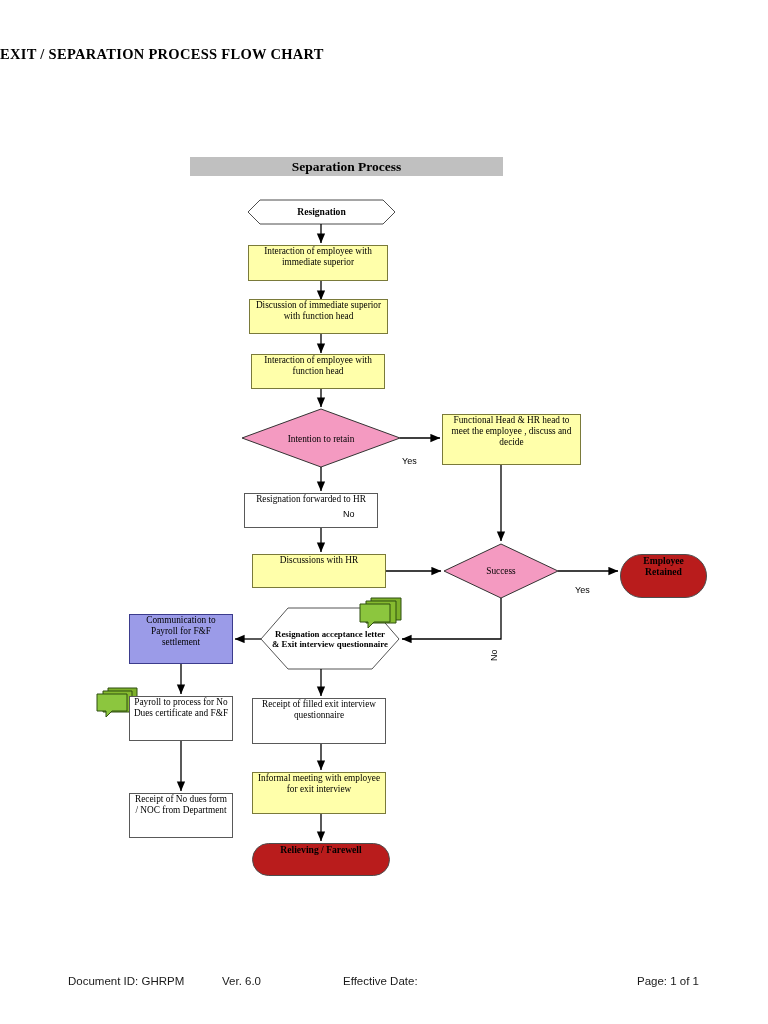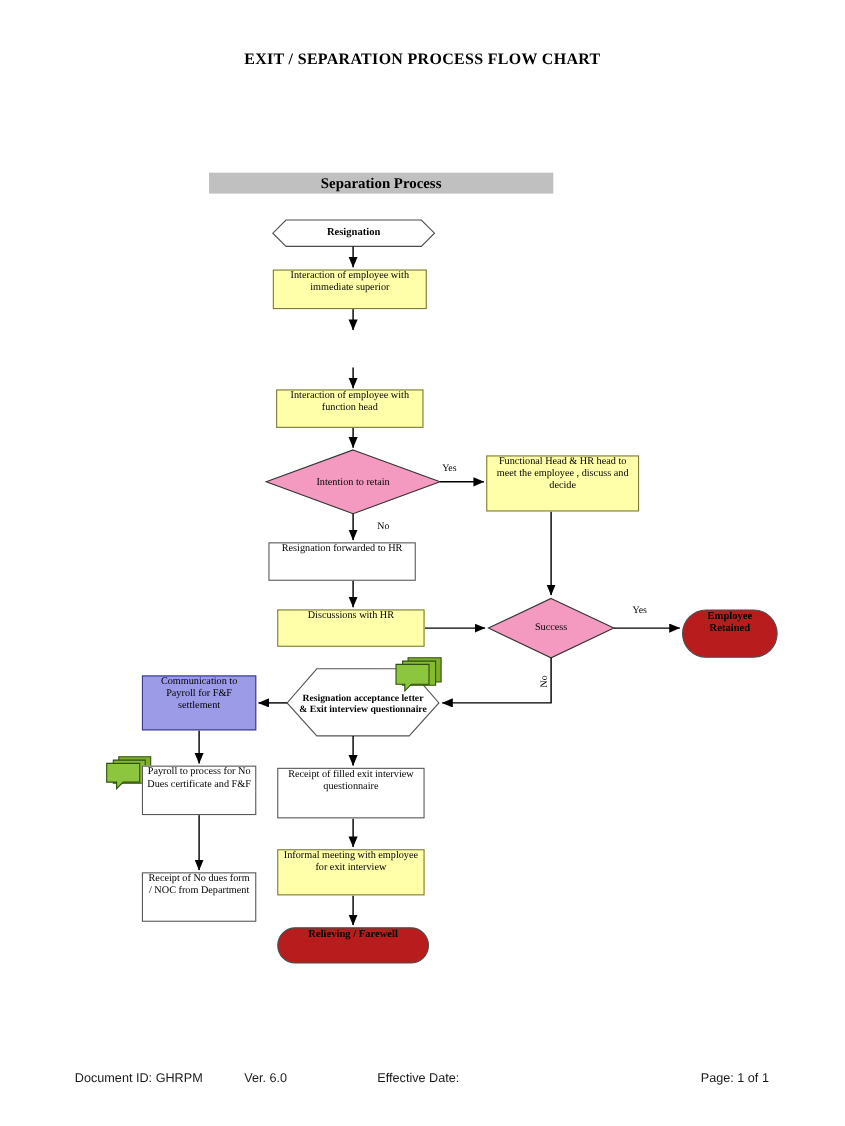--- a/index.html
+++ b/index.html
@@ -4,21 +4,21 @@
 <style>
   html,body{margin:0;padding:0;}
   body{
     width:768px;height:1024px;background:#ffffff;
     font-family:"Liberation Serif", serif;
     position:relative;overflow:hidden;
   }
   #chart-root{position:absolute;left:0;top:0;width:768px;height:1024px;}
 
   .doc-title{
-    position:absolute;left:0;top:46px;width:768px;text-align:center;
+    position:absolute;left:0;top:46px;width:768px;text-align:left;
     font-family:"Liberation Serif", serif;
     font-size:14.5px;font-weight:bold;letter-spacing:.3px;color:#000;
   }
 
   .band{
     position:absolute;background:#c0c0c0;
     display:flex;align-items:center;justify-content:center;
     font-weight:bold;font-size:13.5px;color:#000;
   }
 
@@ -41,21 +41,22 @@
   }
 
   
   .shape-label{
     position:absolute;display:flex;align-items:center;justify-content:center;
     text-align:center;line-height:1.18;color:#000;pointer-events:none;
   }
 
   .edge-label{
     position:absolute;font-size:9px;color:#000;
-    font-family:Liberation Serif, serif;
+    font-family:Liberation Sans, sans-serif;
+    margin-top:36px;
   }
   .edge-label.vert{transform:rotate(-90deg);transform-origin:left top;}
 
   .footer{
     position:absolute;left:0;top:975px;width:768px;height:24px;
     font-family:"Liberation Sans", sans-serif;font-size:11.5px;color:#1a1a1a;
   }
   .footer span{position:absolute;top:0;white-space:nowrap;}
 
   svg.wires{position:absolute;left:0;top:0;width:768px;height:1024px;pointer-events:none;}
@@ -134,20 +135,23 @@
     </div>
 
   <div class="shape-label" style="left:462px;top:562px;width:78px;height:18px;font-size:9.3px;">Success</div>
 
   <div class="shape-label" style="left:272px;top:611px;width:116px;height:56px;font-size:8.8px;font-weight:bold;">Resignation acceptance letter &amp; Exit interview questionnaire</div>
 
   <div class="node rect yellow" style="left:248px;top:245px;width:140px;height:36px;">
     <span class="txt">Interaction of employee with immediate superior</span>
   </div>
 
+  <div class="node rect yellow" style="left:249px;top:299px;width:139px;height:35px;">
+    <span class="txt">Discussion of immediate superior with function head</span>
+  </div>
 
   <div class="node rect yellow" style="left:251px;top:354px;width:134px;height:35px;">
     <span class="txt">Interaction of employee with function head</span>
   </div>
 
   <div class="node rect yellow" style="left:442px;top:414px;width:139px;height:51px;">
     <span class="txt">Functional Head &amp; HR head to meet the employee , discuss and decide</span>
   </div>
 
   <div class="node rect" style="left:244px;top:493px;width:134px;height:35px;">

